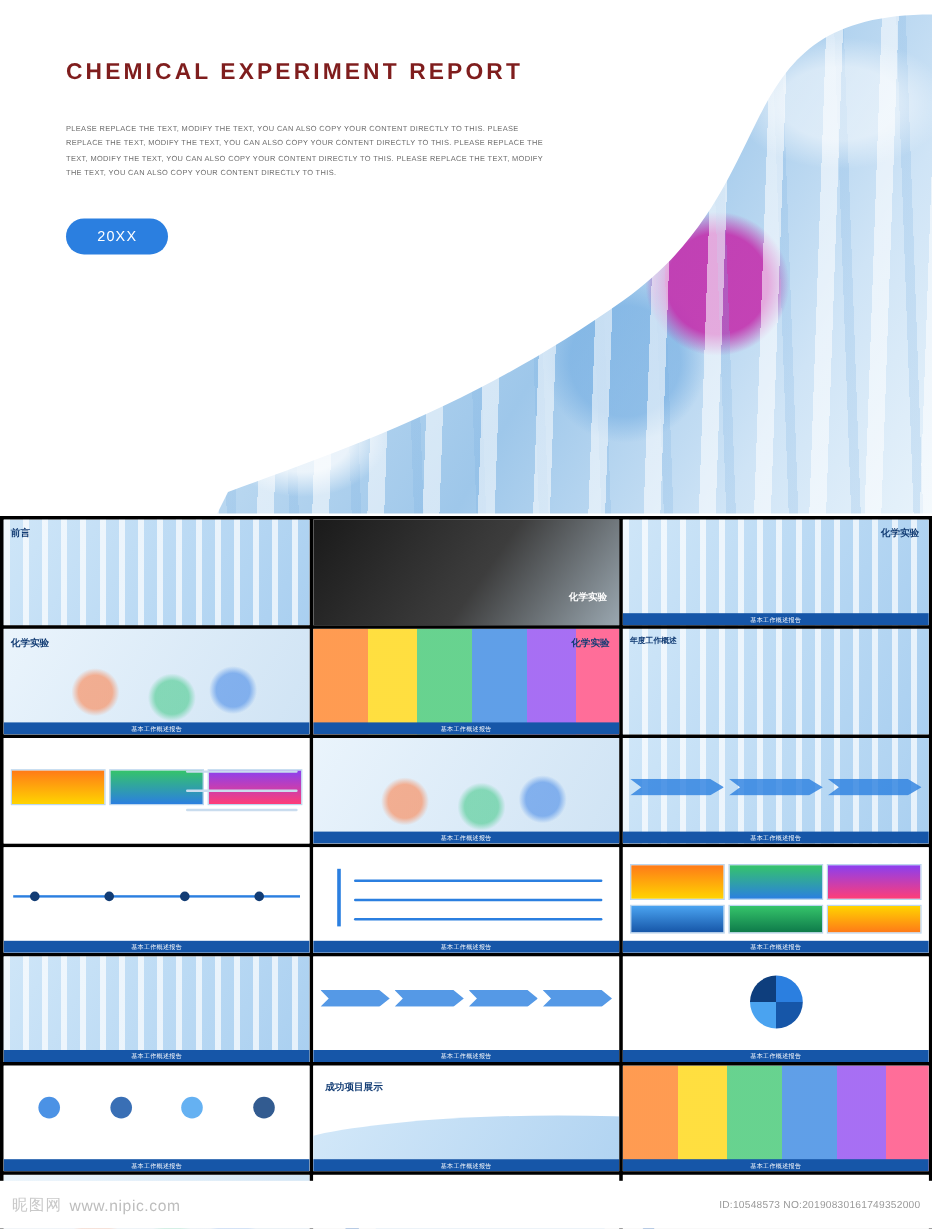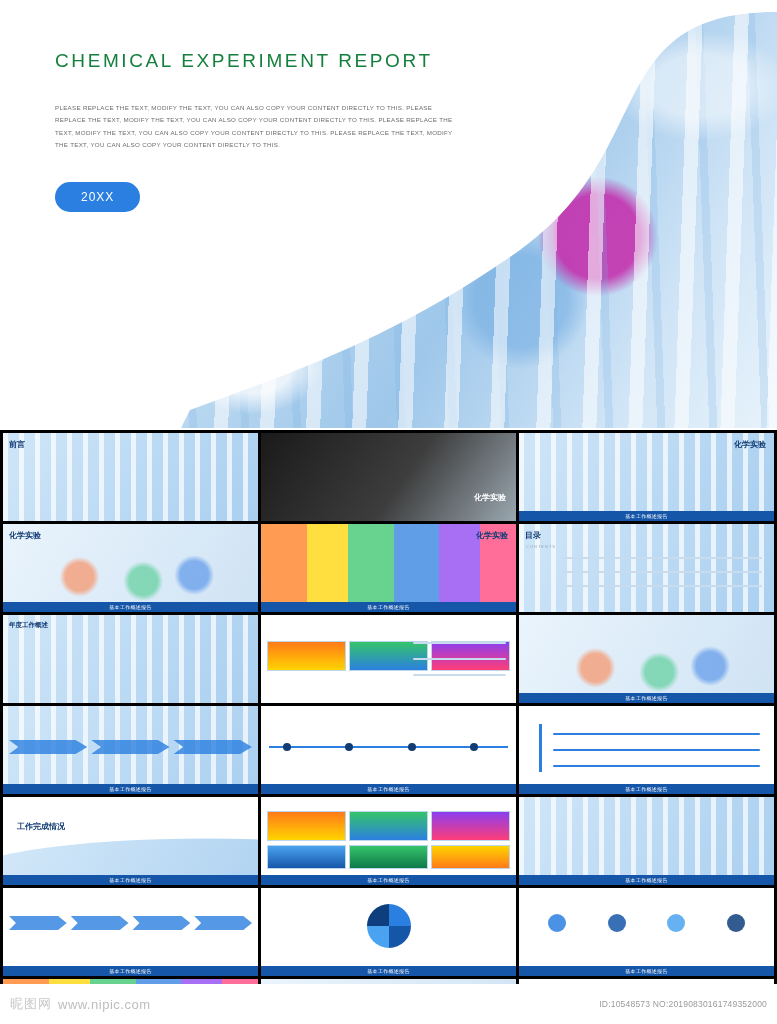--- a/index.html
+++ b/index.html
@@ -48,22 +48,22 @@
     position:absolute; left:0; top:0; width:777px; height:430px;
     pointer-events:none;
   }
   .cover-text { position:absolute; left:55px; top:50px; width:430px; z-index:5;}
   .cover-title {
     font-family:"Liberation Sans", sans-serif;
     font-size: 44px; font-weight: 700; color:#1a1a1a;
     letter-spacing: 2px; margin:0 0 6px 0; line-height:1.1;
   }
   .cover-subtitle {
-    font-size: 19px; color:#15803d; letter-spacing: 2.6px;
-    font-weight:400; margin:0 0 30px 0;
+    font-size: 19px; color:#7f1d1d; letter-spacing: 2.6px;
+    font-weight:700; margin:0 0 30px 0;
   }
   .cover-para {
     font-size: 6.2px; line-height: 2.0; color:#6d6d6d;
     letter-spacing:0.3px; width: 400px; text-transform: uppercase;
   }
   .year-badge {
     margin-top: 30px;
     display:inline-block;
     background:#2b7fe0; color:#fff;
     font-size: 12px; letter-spacing:1px;
@@ -205,28 +205,20 @@
       <div class="tb-bar">基本工作概述报告</div>
     </div>
     <div class="thumb">
       <div class="fill-photo color"></div>
       <div class="tb-title" style="left:auto;right:8px;">化学实验</div>
       <div class="tb-bar">基本工作概述报告</div>
     </div>
 
     <div class="thumb">
       <div class="fill-photo tubes"></div>
-      <div class="tb-title">目录</div>
-      <div class="tb-en" style="position:absolute;left:7px;top:20px;">CONTENTS</div>
-      <div class="mini-line" style="position:absolute;left:40px;right:8px;top:30px;"></div>
-      <div class="mini-line" style="position:absolute;left:40px;right:8px;top:44px;"></div>
-      <div class="mini-line" style="position:absolute;left:40px;right:8px;top:58px;"></div>
-    </div>
-    <div class="thumb">
-      <div class="fill-photo tubes"></div>
       <div class="tb-title small">年度工作概述</div>
     </div>
     <div class="thumb">
       <div style="position:absolute;inset:0;background:#fff"></div>
       <div class="mini-row">
         <div class="mini-box" style="background:linear-gradient(180deg,#ff7a18,#ffd400)"></div>
         <div class="mini-box" style="background:linear-gradient(180deg,#35c46a,#2b7fe0)"></div>
         <div class="mini-box" style="background:linear-gradient(180deg,#8a3ff0,#ff3d77)"></div>
       </div>
       <div class="mini-line" style="position:absolute;left:58%;right:6px;top:24px;"></div>
@@ -260,26 +252,20 @@
     <div class="thumb">
       <div style="position:absolute;inset:0;background:#fff"></div>
       <div style="position:absolute;left:20px;top:18px;width:3px;height:48px;background:#2b7fe0"></div>
       <div class="mini-line" style="position:absolute;left:30px;right:10px;top:24px;background:#2b7fe0"></div>
       <div class="mini-line" style="position:absolute;left:30px;right:10px;top:40px;background:#2b7fe0"></div>
       <div class="mini-line" style="position:absolute;left:30px;right:10px;top:56px;background:#2b7fe0"></div>
       <div class="tb-bar">基本工作概述报告</div>
     </div>
     <div class="thumb">
       <div style="position:absolute;inset:0;background:#fff"></div>
-      <div class="wave"></div>
-      <div class="tb-title" style="left:14px;top:24px;">工作完成情况</div>
-      <div class="tb-bar">基本工作概述报告</div>
-    </div>
-    <div class="thumb">
-      <div style="position:absolute;inset:0;background:#fff"></div>
       <div class="mini-row" style="top:14px">
         <div class="mini-box" style="background:linear-gradient(180deg,#ff7a18,#ffd400)"></div>
         <div class="mini-box" style="background:linear-gradient(180deg,#35c46a,#2b7fe0)"></div>
         <div class="mini-box" style="background:linear-gradient(180deg,#8a3ff0,#ff3d77)"></div>
       </div>
       <div class="mini-row" style="top:48px">
         <div class="mini-box" style="background:linear-gradient(180deg,#4aa3f0,#1656a8);height:24px"></div>
         <div class="mini-box" style="background:linear-gradient(180deg,#35c46a,#0e7a4a);height:24px"></div>
         <div class="mini-box" style="background:linear-gradient(180deg,#ffd400,#ff7a18);height:24px"></div>
       </div>
@@ -306,20 +292,26 @@
       <div class="tb-bar">基本工作概述报告</div>
     </div>
     <div class="thumb">
       <div style="position:absolute;inset:0;background:#fff"></div>
       <div class="circle-row" style="top:26px">
           <div class="c"></div>
           <div class="c"></div>
           <div class="c"></div>
           <div class="c"></div>
         </div>
+      <div class="tb-bar">基本工作概述报告</div>
+    </div>
+    <div class="thumb">
+      <div style="position:absolute;inset:0;background:#fff"></div>
+      <div class="wave"></div>
+      <div class="tb-title" style="left:10px;top:12px;">成功项目展示</div>
       <div class="tb-bar">基本工作概述报告</div>
     </div>
     <div class="thumb">
       <div class="fill-photo color"></div>
       <div class="tb-bar">基本工作概述报告</div>
     </div>
 
     <div class="thumb">
       <div class="fill-photo lab"></div>
       <div class="tb-bar">基本工作概述报告</div>

